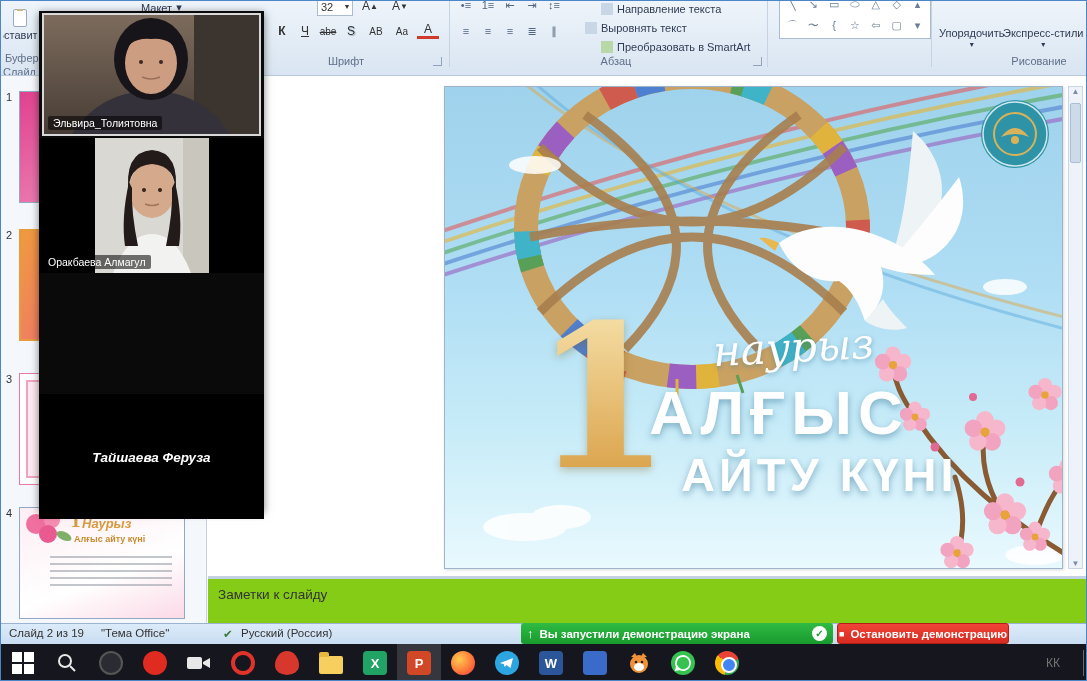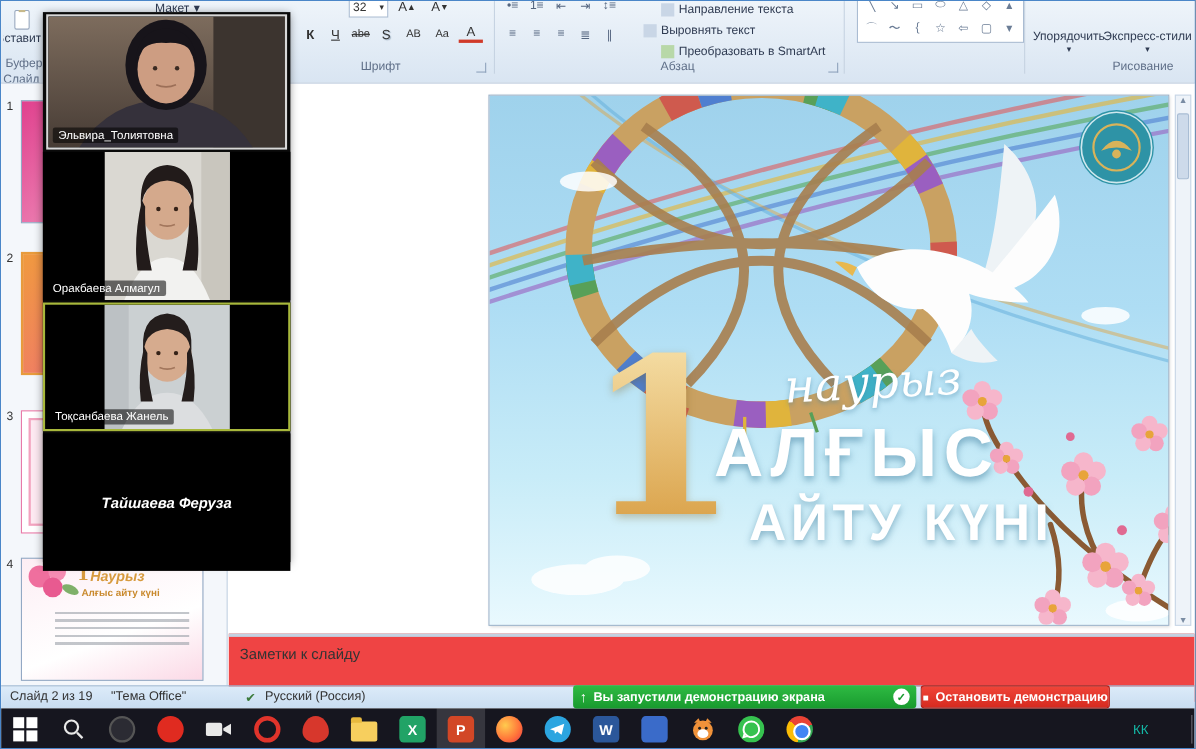--- a/index.html
+++ b/index.html
@@ -22,21 +22,21 @@
   .shapes-grid{position:absolute;left:778px;top:-10px;width:152px;height:48px;background:#fff;border:1px solid #aabcd2;display:grid;grid-template-columns:repeat(7,1fr);align-items:center;justify-items:center;font-size:11px;color:#6b7d96;padding:2px;}
   .icon-sq{display:inline-block;width:12px;height:12px;}
 
   
   #workspace{position:absolute;left:0;top:75px;width:100%;height:547px;background:#fff;}
   #thumb-panel{position:absolute;left:0;top:0;width:206px;height:547px;background:#f4f7fb;border-right:1px solid #c4d3e3;}
   .thumb{position:absolute;left:18px;width:166px;height:112px;border:1px solid #93a8c4;background:#fff;overflow:hidden;}
   .thumb.selected{border:2px solid #e89b3c;}
   .thumb-num{position:absolute;left:5px;font-size:11px;color:#333;}
   #editor{position:absolute;left:207px;top:0;right:0;height:547px;background:#fff;}
-  #notes-area{position:absolute;left:207px;right:0;top:500px;height:62px;background:#ef4444;border-top:3px solid #c3d2e2;}
+  #notes-area{position:absolute;left:207px;right:0;top:500px;height:62px;background:#84cc16;border-top:3px solid #c3d2e2;}
   #notes-text{font-size:13.5px;color:#333;padding:8px 0 0 10px;}
   #v-scrollbar{position:absolute;right:3px;top:10px;width:15px;height:483px;background:#eef3f9;border:1px solid #c8d6e6;font-size:8px;color:#7a8ca3;display:flex;flex-direction:column;justify-content:space-between;align-items:center;}
   #v-scroll-thumb{width:11px;height:60px;background:#cddaea;border:1px solid #a9bdd4;border-radius:2px;margin-top:2px;}
 
   
   #slide{position:absolute;left:236px;top:10px;width:619px;height:483px;border:1px solid #9db4ca;background:linear-gradient(180deg,#9fd2ec 0%,#aeddf4 40%,#c8ecf8 72%,#e9f9fe 100%);overflow:hidden;box-shadow:1px 1px 3px rgba(0,0,0,.15);}
   #slide-art{position:absolute;left:0;top:0;}
   .slide-script{position:absolute;left:268px;top:236px;font-family:"DejaVu Serif",serif;font-style:italic;font-size:42px;color:#fff;text-shadow:0 2px 5px rgba(70,130,160,.55);transform:rotate(-3deg);}
   .slide-numeral{position:absolute;left:88px;top:212px;font-family:"DejaVu Serif",serif;font-weight:bold;font-size:198px;line-height:1;background:linear-gradient(#f7e3ad,#d79b3f);-webkit-background-clip:text;background-clip:text;color:transparent;filter:drop-shadow(0 3px 4px rgba(120,90,20,.35));}
   .slide-title1{position:absolute;left:204px;top:290px;font-size:62px;font-weight:bold;color:#fff;letter-spacing:6px;text-shadow:0 3px 7px rgba(70,130,160,.6);}
@@ -50,21 +50,21 @@
   #stop-share-btn{position:absolute;left:836px;top:622px;height:21px;width:172px;background:linear-gradient(#f04438,#d62b20);border-radius:3px;display:flex;align-items:center;justify-content:center;color:#fff;font-size:11.5px;font-weight:bold;z-index:3;gap:6px;border:1px solid #b51e15;}
   .shield{width:15px;height:15px;border-radius:50%;background:#fff;color:#189a2e;font-size:10px;display:flex;align-items:center;justify-content:center;margin-left:auto;}
 
   
   #taskbar{position:absolute;left:0;top:643px;width:100%;height:38px;background:#16161f;display:flex;align-items:center;z-index:2;}
   .tb-cell{width:44px;height:38px;display:flex;align-items:center;justify-content:center;position:relative;}
   .tb-cell.active{background:rgba(255,255,255,.14);}
   .tb-cell.active::after{content:"";position:absolute;left:6px;right:6px;bottom:0;height:2px;background:#76b9ed;}
   .sq-app{width:24px;height:24px;border-radius:4px;color:#fff;font-weight:bold;font-size:13px;display:flex;align-items:center;justify-content:center;}
   .circle-app{width:24px;height:24px;border-radius:50%;}
-  #tb-lang{margin-left:auto;color:#14b8a6;font-size:12px;padding-right:42px;}
+  #tb-lang{margin-left:auto;color:#737373;font-size:12px;padding-right:26px;}
   #show-desktop{position:absolute;right:2px;top:6px;bottom:6px;width:1px;background:#6a6a74;}
   .win-grid{display:grid;grid-template-columns:10px 10px;grid-template-rows:10px 10px;gap:2px;}
   .win-grid span{background:#fff;display:block;}
   .folder-shape{width:24px;height:18px;background:#f7cf5e;border-radius:2px;position:relative;margin-top:4px;}
   .folder-shape::before{content:"";position:absolute;left:0;top:-4px;width:10px;height:5px;background:#e8b93e;border-radius:2px 2px 0 0;}
   .chrome-disc{width:24px;height:24px;border-radius:50%;background:conic-gradient(from -50deg,#ea4335 0 120deg,#34a853 0 240deg,#fbbc05 0 360deg);position:relative;}
   .chrome-disc::after{content:"";position:absolute;left:6px;top:6px;width:12px;height:12px;border-radius:50%;background:#4285f4;border:2.5px solid #fff;}
 
   
   #zoom-panel{position:absolute;left:38px;top:10px;width:225px;height:500px;background:#0a0a0a;z-index:10;box-shadow:0 2px 8px rgba(0,0,0,.5);}
@@ -429,34 +429,19 @@
         <path d="M34 58 Q28 14 57 12 Q86 14 80 58 Q83 28 57 26 Q31 28 34 58 Z" fill="#221b1a"></path>
         <path d="M34 44 Q26 80 30 108 L43 108 Q36 74 37 50 Z" fill="#221b1a"></path>
         <path d="M80 44 Q88 80 84 108 L71 108 Q78 74 77 50 Z" fill="#221b1a"></path>
         <circle cx="49" cy="52" r="2" fill="#352218"></circle>
           <circle cx="65" cy="52" r="2" fill="#352218"></circle>
         <path d="M50 66 Q57 69 64 66" stroke="#a2765c" stroke-width="1.5" fill="none"></path>
       </svg>
       <span class="vname">Оракбаева Алмагул</span>
     </div>
 
-    <div class="video-cell" style="top:264px;height:117px;border:2px solid #a8b83c;">
-      <svg class="vcenter" width="114" height="113" viewBox="0 0 114 113">
-        <rect width="114" height="113" fill="#cbd0d2"></rect>
-        <rect x="0" width="22" height="113" fill="#bcc1c4"></rect>
-        <path d="M16 113 Q32 80 57 80 Q82 80 98 113 Z" fill="#dcdee0"></path>
-        <ellipse cx="57" cy="44" rx="22" ry="26" fill="#d6ab8e"></ellipse>
-        <path d="M36 50 Q30 10 57 8 Q84 10 78 50 Q81 24 57 22 Q33 24 36 50 Z" fill="#241d1c"></path>
-        <path d="M36 38 Q30 64 33 88 L44 88 Q38 62 39 44 Z" fill="#241d1c"></path>
-        <path d="M78 38 Q84 64 81 88 L70 88 Q76 62 75 44 Z" fill="#241d1c"></path>
-        <circle cx="49" cy="44" r="2" fill="#352218"></circle>
-          <circle cx="65" cy="44" r="2" fill="#352218"></circle>
-        <path d="M50 57 Q57 60 64 57" stroke="#a2765c" stroke-width="1.5" fill="none"></path>
-      </svg>
-      <span class="vname">Тоқсанбаева Жанель</span>
-    </div>
 
     <div class="video-cell" style="top:383px;height:125px;">
       <div id="video-4-name">Тайшаева Феруза</div>
     </div>
   </div>
 
 </div>
 
 </body></html>

